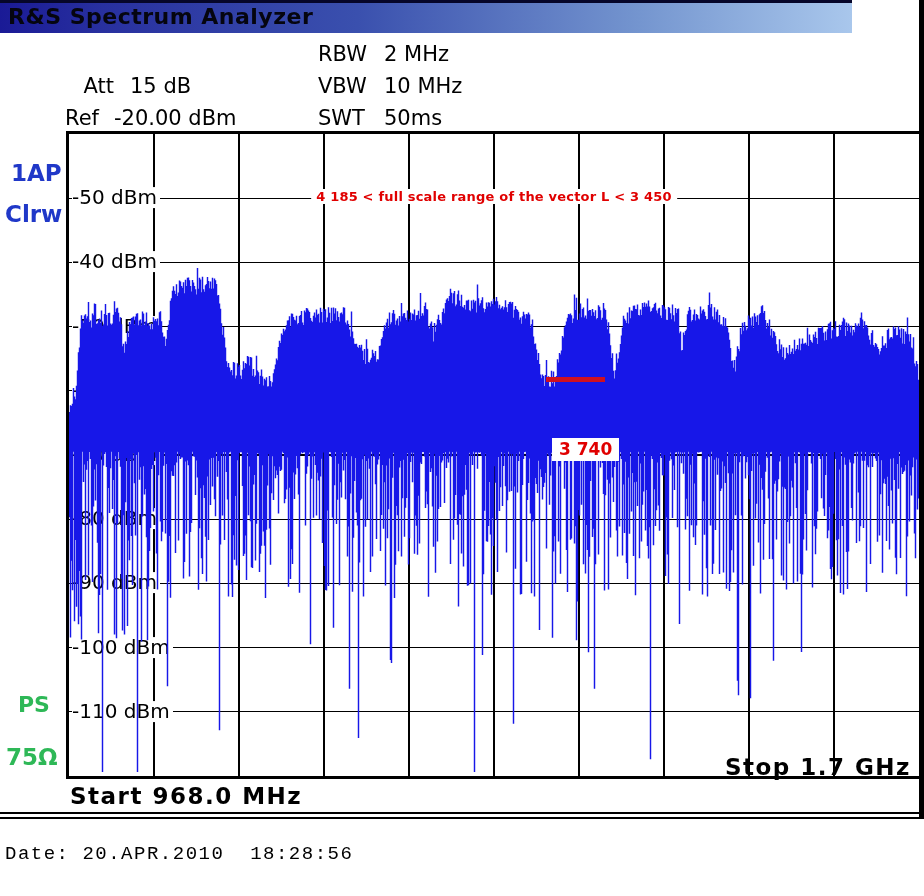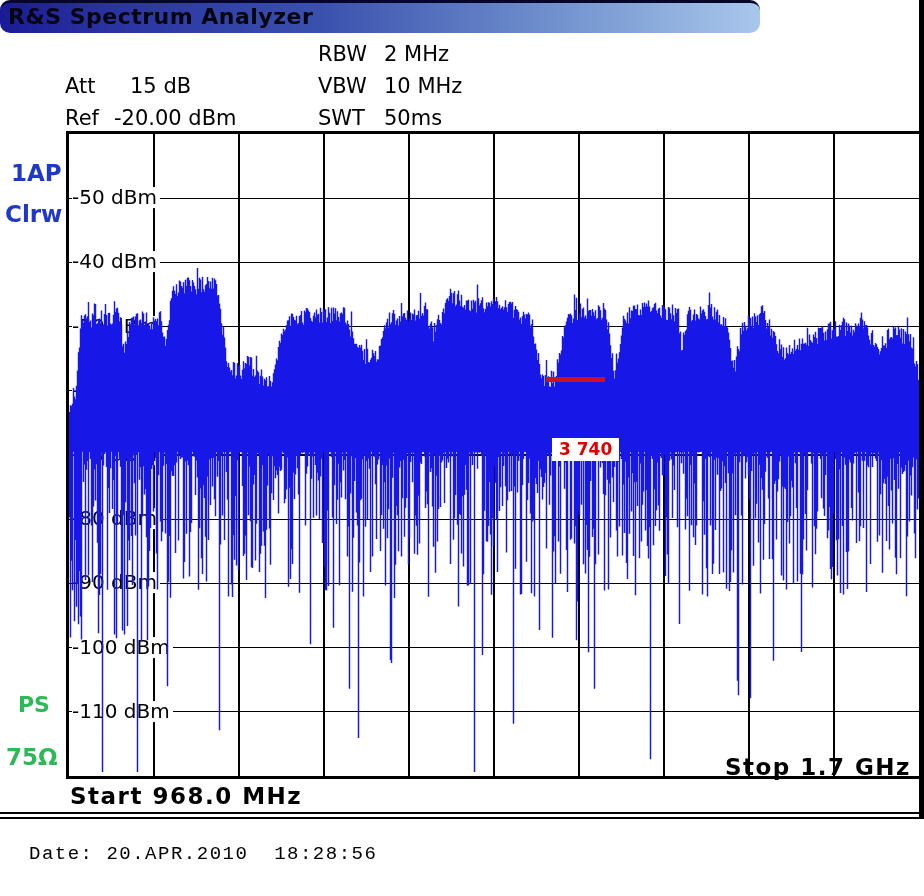--- a/index.html
+++ b/index.html
@@ -1,32 +1,32 @@
 <!DOCTYPE html>
 <html><head>
 <meta charset="utf-8">
 <style>
   html,body{margin:0;padding:0;background:#fff;}
   body{width:924px;height:896px;position:relative;overflow:hidden;
        font-family:"DejaVu Sans","Liberation Sans",sans-serif;color:#000;}
   .abs{position:absolute;}
 
   
-  .titlebar{left:0;top:0;width:760px;height:33px;
+  .titlebar{left:0;top:0;width:852px;height:33px;
     background:linear-gradient(90deg,#1a1a96 0%,#28309f 12%,#3a50ae 42%,#7495cf 75%,#a9c7ec 100%);
-    border-top:3px solid #06062a;box-sizing:border-box;border-radius:10px;}
+    border-top:3px solid #06062a;box-sizing:border-box;}
   .titlebar .ttl{position:absolute;left:8px;top:1px;font-size:22px;font-weight:bold;color:#05050f;letter-spacing:.5px;}
 
   
   .rightedge{left:919px;top:0;width:5px;height:819px;background:#000;}
 
   
   .readout{height:22px;font-size:21px;white-space:nowrap;}
   .ro-rbw{left:318px;top:42px;}
-  .ro-att{left:65px;top:74px;}
+  .ro-att{left:65px;top:74px;text-align:right;}
   .ro-vbw{left:318px;top:74px;}
   .ro-ref{left:65px;top:106px;}
   .ro-swt{left:318px;top:106px;}
   .rlabel{display:inline-block;width:49px;}
   .rlabel-r{display:inline-block;width:66px;}
   .val-att{padding-left:16px;}
 
   
   .plot{left:66px;top:131px;width:856px;height:648px;border:3px solid #000;box-sizing:border-box;background:#fff;}
   .plot svg{position:absolute;left:0;top:0;}
@@ -45,21 +45,21 @@
   .lab-clrw{left:5px;top:201px;font-size:23px;color:#2038c8;}
   .lab-ps{left:18px;top:692px;font-size:22px;color:#2eb857;}
   .lab-imp{left:6px;top:744px;font-size:23px;color:#2eb857;}
 
   
   .xstart{left:70px;top:783px;font-size:23px;font-weight:bold;letter-spacing:1.5px;white-space:nowrap;}
   .xstop{right:13px;top:754px;font-size:23px;font-weight:bold;letter-spacing:1.5px;white-space:nowrap;}
   .dblrule{left:0;top:812px;width:924px;height:3px;border-top:2px solid #000;border-bottom:2px solid #000;box-sizing:content-box;}
 
   .dateline{left:5px;top:843px;font-family:"Liberation Mono","DejaVu Sans Mono",monospace;
-        font-size:19px;letter-spacing:1.5px;white-space:pre;margin-left:24px;}
+        font-size:19px;letter-spacing:1.5px;white-space:pre;}
 </style>
 </head>
 <body>
 
 <div class="abs titlebar">
   <span class="ttl">R&amp;S Spectrum Analyzer</span>
 </div>
 <div class="abs rightedge"></div>
 
 <div class="abs readout ro-rbw"><span class="rlabel-r">RBW</span><span>2 MHz</span></div>
@@ -103,20 +103,21 @@
       <div class="ylab" style="top: 385.2px;">-80 dBm</div>
       <div class="ylab" style="top: 449.4px;">-90 dBm</div>
       <div class="ylab" style="top: 513.6px;">-100 dBm</div>
       <div class="ylab" style="top: 577.8px;">-110 dBm</div>
     </div>
   <div id="tracewrap">
       <svg width="850" height="642">
         <path d="M0.5 277.9V383.2M1.5 271.3V503.5M2.5 272.0V426.7M3.5 269.8V456.3M4.5 253.9V317.8M5.5 262.6V487.2M6.5 265.3V406.1M7.5 251.8V472.7M8.5 236.4V449.7M9.5 218.3V490.3M10.5 213.4V437.0M11.5 194.4V482.4M12.5 181.2V505.4M13.5 186.5V317.8M14.5 189.0V348.0M15.5 181.5V330.6M16.5 180.3V445.9M17.5 184.6V335.7M18.5 182.2V326.9M19.5 168.0V441.6M20.5 188.0V317.9M21.5 186.6V325.0M22.5 193.5V391.6M23.5 179.4V447.9M24.5 181.3V372.4M25.5 169.6V335.4M26.5 170.1V366.5M27.5 189.9V330.2M28.5 189.3V408.8M29.5 186.0V499.3M30.5 184.4V461.0M31.5 189.0V440.1M32.5 176.5V317.8M33.5 192.1V638.1M34.5 190.6V331.6M35.5 180.1V320.0M36.5 170.1V318.3M37.5 180.9V332.9M38.5 191.4V455.8M39.5 179.1V354.1M40.5 178.8V379.0M41.5 189.6V334.3M42.5 190.7V317.8M43.5 189.4V375.1M44.5 180.8V346.1M45.5 167.3V500.6M46.5 178.1V322.2M47.5 174.5V504.2M48.5 173.8V390.0M49.5 178.8V318.1M50.5 187.6V324.3M51.5 183.3V332.7M52.5 190.2V444.8M53.5 212.3V496.5M54.5 209.7V381.3M55.5 218.7V500.5M56.5 207.6V368.2M57.5 210.0V324.1M58.5 197.2V492.0M59.5 203.1V406.5M60.5 188.1V426.2M61.5 190.3V325.3M62.5 184.0V402.0M63.5 183.5V451.0M64.5 182.5V319.3M65.5 190.8V349.2M66.5 182.4V401.6M67.5 179.7V321.0M68.5 179.3V638.1M69.5 191.2V318.2M70.5 186.6V345.7M71.5 185.4V333.2M72.5 191.5V507.6M73.5 177.5V382.5M74.5 179.4V332.2M75.5 190.9V360.6M76.5 187.4V355.1M77.5 178.4V403.2M78.5 191.5V506.2M79.5 188.9V452.4M80.5 191.6V417.0M81.5 195.2V394.1M82.5 189.8V334.9M83.5 195.2V331.0M84.5 183.3V377.6M85.5 186.7V318.0M86.5 184.9V323.8M87.5 187.2V419.5M88.5 184.6V455.6M89.5 191.2V341.2M90.5 178.3V317.9M91.5 177.3V387.5M92.5 187.2V407.2M93.5 198.4V397.7M94.5 202.8V331.8M95.5 202.4V318.6M96.5 212.1V399.4M97.5 204.8V329.9M98.5 196.1V552.3M99.5 190.8V447.8M100.5 186.3V402.1M101.5 166.8V463.8M102.5 164.2V337.2M103.5 156.7V341.7M104.5 152.2V342.1M105.5 156.7V331.2M106.5 159.9V419.0M107.5 150.2V328.5M108.5 162.1V317.8M109.5 158.5V406.4M110.5 146.5V319.9M111.5 147.5V324.9M112.5 152.0V323.5M113.5 153.8V323.6M114.5 148.3V444.4M115.5 159.2V428.1M116.5 145.8V327.6M117.5 152.0V399.7M118.5 143.8V326.4M119.5 143.5V331.3M120.5 146.2V442.6M121.5 152.1V398.0M122.5 157.6V389.0M123.5 145.9V317.8M124.5 148.5V322.2M125.5 152.0V322.8M126.5 155.3V361.0M127.5 160.4V326.6M128.5 133.9V343.4M129.5 154.8V455.7M130.5 143.8V394.3M131.5 145.4V354.3M132.5 158.2V424.3M133.5 142.8V440.1M134.5 155.2V351.3M135.5 157.8V364.0M136.5 151.2V402.8M137.5 150.0V447.4M138.5 142.9V342.5M139.5 147.1V406.0M140.5 154.2V325.4M141.5 147.6V371.1M142.5 154.7V324.1M143.5 143.8V352.5M144.5 154.6V323.8M145.5 144.5V365.2M146.5 146.3V382.2M147.5 149.9V317.9M148.5 161.5V342.8M149.5 161.0V327.0M150.5 169.5V596.3M151.5 174.8V410.4M152.5 189.3V320.1M153.5 200.8V381.5M154.5 192.9V318.0M155.5 203.4V406.0M156.5 213.4V318.1M157.5 227.3V337.9M158.5 233.1V365.5M159.5 229.0V462.6M160.5 233.4V318.4M161.5 237.5V317.8M162.5 236.1V450.5M163.5 241.2V463.1M164.5 227.9V401.3M165.5 228.8V425.8M166.5 244.5V362.1M167.5 241.6V431.4M168.5 229.2V326.2M169.5 232.7V435.9M170.5 230.9V319.0M171.5 241.6V318.0M172.5 244.9V318.2M173.5 235.8V352.0M174.5 227.2V422.0M175.5 234.3V419.8M176.5 228.9V401.5M177.5 230.0V445.9M178.5 221.9V318.8M179.5 222.8V381.2M180.5 231.4V332.6M181.5 223.1V387.3M182.5 223.5V433.2M183.5 241.8V433.9M184.5 235.1V350.4M185.5 243.1V341.0M186.5 241.5V426.5M187.5 221.7V389.7M188.5 236.5V319.1M189.5 238.3V319.7M190.5 249.9V437.9M191.5 241.7V419.7M192.5 235.6V411.8M193.5 242.6V331.3M194.5 251.5V397.4M195.5 244.8V411.8M196.5 246.2V463.9M197.5 243.3V395.7M198.5 252.4V351.5M199.5 252.2V320.0M200.5 242.0V394.4M201.5 247.1V430.8M202.5 252.4V359.2M203.5 248.2V322.3M204.5 239.2V365.9M205.5 235.3V332.2M206.5 230.6V344.2M207.5 224.6V336.6M208.5 226.3V341.1M209.5 212.9V379.6M210.5 206.7V332.8M211.5 209.1V337.0M212.5 199.4V335.8M213.5 200.9V317.8M214.5 194.8V319.0M215.5 197.2V369.2M216.5 195.6V365.1M217.5 191.3V355.4M218.5 186.6V323.5M219.5 186.2V452.8M220.5 182.3V353.8M221.5 192.8V445.0M222.5 179.4V415.3M223.5 179.8V430.0M224.5 182.9V338.5M225.5 185.7V365.1M226.5 186.5V340.6M227.5 181.7V322.0M228.5 190.2V334.2M229.5 188.9V360.6M230.5 181.9V458.7M231.5 181.0V320.2M232.5 176.9V318.0M233.5 188.5V319.2M234.5 190.9V318.5M235.5 176.5V318.2M236.5 178.2V391.5M237.5 174.1V339.8M238.5 174.6V332.5M239.5 176.4V321.1M240.5 178.1V318.5M241.5 184.1V510.2M242.5 186.8V344.7M243.5 188.1V322.6M244.5 181.7V383.8M245.5 178.5V318.2M246.5 183.5V330.9M247.5 175.5V381.6M248.5 180.7V338.8M249.5 179.8V346.6M250.5 188.5V385.3M251.5 173.7V342.5M252.5 177.9V324.7M253.5 188.4V409.1M254.5 174.7V318.4M255.5 176.9V431.9M256.5 175.2V456.0M257.5 188.0V456.6M258.5 183.5V376.6M259.5 173.3V452.1M260.5 178.7V317.9M261.5 189.1V318.3M262.5 173.7V322.9M263.5 186.9V383.6M264.5 173.5V493.8M265.5 179.6V351.2M266.5 174.3V318.1M267.5 186.2V390.1M268.5 177.3V365.8M269.5 182.9V329.7M270.5 187.5V451.3M271.5 179.2V348.3M272.5 178.5V363.5M273.5 180.2V318.8M274.5 173.3V336.6M275.5 173.7V326.1M276.5 188.5V365.3M277.5 190.6V317.9M278.5 186.6V422.6M279.5 189.9V392.5M280.5 195.4V554.8M281.5 202.4V359.5M282.5 177.6V322.2M283.5 197.5V457.7M284.5 204.3V403.7M285.5 209.8V347.0M286.5 209.9V324.1M287.5 209.7V378.4M288.5 212.8V391.5M289.5 214.1V604.1M290.5 210.9V428.6M291.5 213.6V366.3M292.5 210.8V364.7M293.5 216.8V325.3M294.5 226.0V462.6M295.5 214.9V320.7M296.5 230.0V392.8M297.5 205.3V326.9M298.5 214.8V385.4M299.5 228.0V324.4M300.5 228.8V334.8M301.5 225.7V437.9M302.5 223.8V317.8M303.5 215.8V422.5M304.5 219.3V320.1M305.5 222.0V322.8M306.5 217.1V350.3M307.5 227.8V405.1M308.5 225.2V330.4M309.5 225.4V325.4M310.5 212.0V318.2M311.5 211.4V416.9M312.5 205.0V381.0M313.5 203.3V330.9M314.5 197.1V394.7M315.5 191.3V348.3M316.5 194.4V451.4M317.5 188.4V331.5M318.5 184.8V404.3M319.5 193.7V375.2M320.5 178.4V324.4M321.5 190.3V526.0M322.5 188.3V529.0M323.5 179.2V343.7M324.5 176.0V318.7M325.5 179.7V464.1M326.5 190.7V430.7M327.5 186.6V371.9M328.5 184.5V381.2M329.5 191.6V417.3M330.5 181.9V333.6M331.5 187.6V326.9M332.5 169.0V422.5M333.5 182.3V364.2M334.5 179.5V325.8M335.5 178.9V402.8M336.5 183.8V373.7M337.5 185.9V363.9M338.5 176.6V319.0M339.5 187.6V430.5M340.5 184.8V404.2M341.5 178.6V327.9M342.5 186.0V318.4M343.5 179.6V348.2M344.5 180.6V318.7M345.5 175.6V419.7M346.5 186.4V381.6M347.5 181.3V391.8M348.5 181.1V420.8M349.5 176.7V361.7M350.5 184.8V409.4M351.5 158.9V328.6M352.5 182.0V329.9M353.5 179.3V317.9M354.5 181.4V317.9M355.5 172.1V322.6M356.5 168.4V373.9M357.5 174.9V357.4M358.5 175.5V370.3M359.5 192.5V462.8M360.5 194.4V318.8M361.5 189.6V338.0M362.5 187.4V334.3M363.5 193.2V372.4M364.5 207.5V412.7M365.5 189.0V320.0M366.5 197.8V438.8M367.5 190.7V341.7M368.5 185.2V407.5M369.5 180.8V375.1M370.5 185.9V322.0M371.5 188.9V373.0M372.5 190.5V328.6M373.5 177.9V326.6M374.5 174.6V318.9M375.5 179.2V369.0M376.5 168.9V318.0M377.5 165.6V334.1M378.5 164.3V324.8M379.5 167.0V328.6M380.5 162.1V317.8M381.5 154.8V430.0M382.5 158.8V322.6M383.5 169.2V317.9M384.5 159.3V405.8M385.5 156.9V384.4M386.5 172.3V361.0M387.5 170.6V317.8M388.5 160.2V390.7M389.5 156.6V472.5M390.5 166.6V380.1M391.5 172.1V380.8M392.5 160.8V419.4M393.5 172.8V362.2M394.5 173.8V432.5M395.5 171.1V360.7M396.5 175.5V331.0M397.5 166.4V355.8M398.5 166.5V451.7M399.5 165.7V451.2M400.5 176.3V318.7M401.5 177.3V449.4M402.5 166.6V320.7M403.5 174.8V330.9M404.5 165.8V317.8M405.5 168.6V638.1M406.5 166.7V318.4M407.5 178.4V318.3M408.5 150.5V334.7M409.5 164.3V318.3M410.5 171.4V318.8M411.5 169.3V317.9M412.5 166.3V321.7M413.5 163.3V521.1M414.5 174.2V440.3M415.5 178.2V376.7M416.5 175.0V319.8M417.5 168.6V407.3M418.5 172.4V407.8M419.5 168.2V391.9M420.5 168.8V347.9M421.5 172.4V400.4M422.5 167.3V460.7M423.5 170.0V384.1M424.5 164.7V411.9M425.5 170.5V332.2M426.5 167.2V348.7M427.5 163.0V385.6M428.5 167.2V438.0M429.5 174.3V323.1M430.5 170.7V376.9M431.5 175.2V353.2M432.5 173.7V317.9M433.5 172.3V371.9M434.5 175.5V332.1M435.5 173.3V319.6M436.5 166.3V352.3M437.5 173.2V418.5M438.5 178.1V366.2M439.5 170.1V317.8M440.5 168.1V357.7M441.5 167.8V319.9M442.5 169.5V357.1M443.5 168.0V319.9M444.5 183.8V589.8M445.5 175.7V352.4M446.5 171.9V434.8M447.5 174.9V319.8M448.5 176.1V358.4M449.5 177.8V327.1M450.5 185.7V317.8M451.5 183.4V460.5M452.5 189.8V460.0M453.5 182.2V351.0M454.5 177.7V325.1M455.5 180.4V318.0M456.5 184.4V317.8M457.5 180.1V427.8M458.5 180.4V366.0M459.5 178.5V349.0M460.5 180.6V324.5M461.5 193.6V379.6M462.5 190.2V459.3M463.5 185.4V387.6M464.5 202.4V385.6M465.5 210.1V462.4M466.5 209.4V344.0M467.5 215.4V350.1M468.5 226.0V359.1M469.5 219.1V326.7M470.5 230.1V496.0M471.5 240.6V335.3M472.5 244.3V342.9M473.5 240.5V365.4M474.5 242.0V353.0M475.5 252.0V348.7M476.5 241.0V338.9M477.5 226.0V414.5M478.5 247.5V319.5M479.5 242.2V321.4M480.5 252.6V370.8M481.5 252.7V341.5M482.5 236.7V318.7M483.5 249.2V503.8M484.5 237.4V417.4M485.5 252.5V402.3M486.5 244.2V449.5M487.5 241.9V322.1M488.5 225.3V317.9M489.5 228.5V407.6M490.5 219.0V332.6M491.5 220.4V439.8M492.5 216.5V325.5M493.5 202.1V319.1M494.5 203.5V318.9M495.5 193.2V354.8M496.5 191.2V328.4M497.5 187.5V415.9M498.5 183.7V458.0M499.5 179.9V320.3M500.5 180.6V324.0M501.5 179.6V405.8M502.5 181.3V404.5M503.5 189.0V318.2M504.5 184.5V319.7M505.5 160.6V409.6M506.5 176.1V392.3M507.5 163.8V506.3M508.5 185.7V467.4M509.5 185.7V376.1M510.5 179.4V381.4M511.5 169.6V319.1M512.5 183.2V370.8M513.5 175.0V318.0M514.5 173.6V430.3M515.5 183.5V318.2M516.5 181.4V439.4M517.5 184.7V390.9M518.5 164.6V415.9M519.5 177.0V518.2M520.5 176.1V422.8M521.5 176.1V346.9M522.5 181.7V317.8M523.5 175.0V402.9M524.5 178.2V394.7M525.5 181.9V554.7M526.5 176.3V430.3M527.5 185.2V319.0M528.5 183.9V318.0M529.5 171.2V420.5M530.5 172.7V326.7M531.5 176.2V333.5M532.5 185.8V320.8M533.5 183.8V329.1M534.5 169.1V360.0M535.5 174.6V456.4M536.5 175.9V361.2M537.5 185.4V318.0M538.5 195.3V345.7M539.5 188.3V455.5M540.5 199.5V349.5M541.5 211.2V403.5M542.5 224.0V322.9M543.5 219.3V343.4M544.5 236.8V368.0M545.5 244.5V333.1M546.5 236.2V319.8M547.5 219.4V396.5M548.5 228.7V422.6M549.5 224.4V327.7M550.5 218.2V392.5M551.5 209.9V317.9M552.5 201.4V324.9M553.5 193.5V421.6M554.5 181.8V350.6M555.5 184.8V399.0M556.5 186.4V327.8M557.5 189.0V429.0M558.5 178.4V444.9M559.5 189.6V343.6M560.5 173.3V399.8M561.5 184.2V318.0M562.5 176.5V377.5M563.5 177.0V338.9M564.5 171.7V422.1M565.5 171.4V348.2M566.5 175.1V461.3M567.5 175.2V347.7M568.5 170.6V372.0M569.5 181.0V317.8M570.5 181.6V424.2M571.5 175.6V329.4M572.5 181.0V407.6M573.5 169.0V370.7M574.5 172.9V357.4M575.5 168.4V317.8M576.5 172.7V396.5M577.5 169.6V356.1M578.5 172.6V411.9M579.5 166.6V424.4M580.5 172.4V393.3M581.5 177.9V625.3M582.5 177.0V321.8M583.5 174.2V325.0M584.5 173.2V411.3M585.5 170.0V355.2M586.5 168.7V391.9M587.5 176.6V376.2M588.5 179.3V328.4M589.5 174.4V371.6M590.5 173.7V396.7M591.5 181.5V318.9M592.5 184.0V323.9M593.5 171.1V341.3M594.5 171.6V341.5M595.5 173.3V320.9M596.5 175.2V442.1M597.5 185.8V383.4M598.5 186.1V420.6M599.5 173.1V450.1M600.5 173.7V326.8M601.5 179.2V318.4M602.5 185.3V325.2M603.5 170.4V384.0M604.5 181.2V331.5M605.5 187.5V355.9M606.5 173.9V318.4M607.5 179.1V317.9M608.5 175.0V393.3M609.5 174.6V317.8M610.5 199.2V490.0M611.5 197.6V318.3M612.5 216.4V329.2M613.5 216.0V318.5M614.5 198.5V339.7M615.5 200.9V318.2M616.5 197.1V395.5M617.5 195.5V364.8M618.5 180.2V382.3M619.5 176.8V317.8M620.5 173.1V456.8M621.5 175.8V330.7M622.5 187.6V391.3M623.5 186.0V319.7M624.5 180.4V403.2M625.5 175.5V349.5M626.5 186.4V411.1M627.5 179.9V391.5M628.5 181.1V318.1M629.5 184.6V318.5M630.5 185.5V318.2M631.5 172.6V317.9M632.5 179.5V317.8M633.5 176.4V460.4M634.5 175.3V367.3M635.5 177.7V400.8M636.5 182.0V324.7M637.5 185.4V434.2M638.5 185.1V462.6M639.5 171.1V320.2M640.5 158.5V323.0M641.5 173.6V391.5M642.5 169.9V317.8M643.5 182.5V439.9M644.5 185.6V429.7M645.5 173.2V325.7M646.5 185.4V395.9M647.5 177.7V323.4M648.5 175.4V340.8M649.5 188.3V324.3M650.5 181.0V440.1M651.5 190.5V357.0M652.5 190.2V354.6M653.5 191.8V327.4M654.5 183.1V438.6M655.5 192.3V332.3M656.5 184.3V349.1M657.5 192.5V454.7M658.5 193.5V318.1M659.5 198.5V339.3M660.5 205.8V457.1M661.5 214.0V447.9M662.5 227.0V416.3M663.5 226.6V339.4M664.5 233.7V438.5M665.5 226.1V319.5M666.5 237.6V381.3M667.5 222.4V319.3M668.5 212.2V546.7M669.5 215.1V561.3M670.5 217.2V328.3M671.5 193.9V318.1M672.5 200.2V381.4M673.5 188.8V450.5M674.5 196.8V322.2M675.5 187.9V321.1M676.5 191.8V344.6M677.5 196.2V328.3M678.5 194.2V322.9M679.5 181.5V341.3M680.5 185.3V365.2M681.5 183.8V564.2M682.5 191.4V337.0M683.5 182.4V319.8M684.5 193.7V431.8M685.5 179.3V319.2M686.5 182.6V384.6M687.5 188.1V369.7M688.5 181.3V318.0M689.5 191.0V408.5M690.5 180.2V330.7M691.5 178.9V459.5M692.5 172.2V343.9M693.5 171.3V355.8M694.5 178.9V425.7M695.5 177.1V390.0M696.5 186.1V337.7M697.5 194.6V317.9M698.5 189.1V323.8M699.5 192.7V364.6M700.5 185.5V425.0M701.5 201.4V318.3M702.5 194.7V317.8M703.5 203.7V425.3M704.5 196.9V526.7M705.5 198.3V349.7M706.5 202.1V346.8M707.5 210.3V405.5M708.5 217.1V357.6M709.5 219.3V345.3M710.5 205.3V327.4M711.5 215.3V319.8M712.5 210.6V441.6M713.5 222.9V352.7M714.5 213.3V446.6M715.5 225.8V353.5M716.5 224.2V354.9M717.5 213.5V455.5M718.5 218.9V387.9M719.5 220.6V322.4M720.5 210.9V409.6M721.5 219.9V382.3M722.5 217.7V346.8M723.5 214.4V353.5M724.5 220.0V449.5M725.5 205.7V318.3M726.5 216.8V329.2M727.5 215.0V374.0M728.5 210.9V447.5M729.5 215.6V317.9M730.5 204.4V318.6M731.5 216.3V439.7M732.5 209.7V517.9M733.5 204.4V440.5M734.5 209.7V405.4M735.5 209.6V320.0M736.5 208.7V380.0M737.5 210.8V416.5M738.5 193.8V356.3M739.5 212.1V318.1M740.5 200.5V318.6M741.5 206.1V317.9M742.5 207.7V329.6M743.5 209.0V453.6M744.5 200.5V318.9M745.5 202.9V392.2M746.5 197.8V420.2M747.5 204.0V394.7M748.5 209.9V377.4M749.5 193.8V319.5M750.5 193.9V318.9M751.5 193.9V325.1M752.5 193.8V364.2M753.5 191.9V320.1M754.5 198.8V374.5M755.5 206.5V381.9M756.5 197.4V340.9M757.5 205.9V318.5M758.5 195.2V404.2M759.5 189.8V396.6M760.5 189.2V372.9M761.5 187.8V434.9M762.5 204.6V445.3M763.5 196.3V432.9M764.5 193.7V379.8M765.5 194.9V318.1M766.5 187.2V324.9M767.5 202.4V406.2M768.5 203.1V441.6M769.5 202.1V405.3M770.5 190.8V335.4M771.5 196.1V458.9M772.5 191.1V317.9M773.5 187.4V392.1M774.5 183.8V460.4M775.5 185.3V323.4M776.5 202.0V330.7M777.5 188.6V418.1M778.5 196.9V455.0M779.5 189.4V417.5M780.5 191.5V325.4M781.5 198.5V328.4M782.5 191.7V373.9M783.5 201.5V386.4M784.5 195.7V329.4M785.5 198.3V319.6M786.5 189.2V318.5M787.5 191.5V408.9M788.5 192.6V317.8M789.5 189.5V358.5M790.5 193.0V407.3M791.5 183.7V392.3M792.5 178.4V317.8M793.5 185.6V326.7M794.5 194.3V393.9M795.5 187.3V326.8M796.5 191.2V318.1M797.5 190.9V457.9M798.5 193.5V331.2M799.5 201.5V333.3M800.5 205.7V321.2M801.5 210.4V429.9M802.5 199.1V318.8M803.5 196.3V333.1M804.5 210.9V319.6M805.5 212.7V319.3M806.5 209.0V324.4M807.5 210.2V327.0M808.5 212.9V407.7M809.5 215.0V318.5M810.5 220.5V401.4M811.5 217.3V360.2M812.5 214.1V326.3M813.5 202.3V438.8M814.5 211.4V349.2M815.5 211.5V344.7M816.5 209.3V350.1M817.5 214.0V406.9M818.5 196.1V342.7M819.5 194.5V372.1M820.5 205.2V415.6M821.5 203.5V324.8M822.5 203.1V356.4M823.5 204.6V389.6M824.5 192.3V324.2M825.5 195.1V346.1M826.5 193.5V423.8M827.5 201.2V440.3M828.5 201.1V330.1M829.5 192.3V354.8M830.5 195.6V318.0M831.5 203.8V424.0M832.5 194.2V333.6M833.5 209.4V340.1M834.5 195.0V338.0M835.5 209.9V336.8M836.5 197.4V331.0M837.5 200.1V462.3M838.5 183.5V402.5M839.5 200.3V326.6M840.5 207.6V387.5M841.5 200.1V341.4M842.5 213.5V361.5M843.5 214.6V333.2M844.5 203.3V323.4M845.5 229.4V399.4M846.5 232.2V424.2M847.5 227.1V325.4M848.5 229.9V375.5M849.5 245.8V364.5" stroke="#1717e8" stroke-width="1.45" fill="none"></path>
       </svg>
     </div>
+  <div class="abs annotation" style="color: rgb(224, 0, 0);">4 185 &lt; full scale range of the vector L &lt; 3 450</div>
   <div class="abs marker-line" style="background: rgb(207, 16, 32);"></div>
   <div class="abs marker-label" style="color: rgb(224, 0, 0); margin-top: 48px;">3 740</div>
 </div>
 
 <div class="abs xstart">Start 968.0 MHz</div>
 <div class="abs xstop">Stop 1.7 GHz</div>
 <div class="abs dblrule"></div>
 
 <div class="abs dateline">Date: 20.APR.2010  18:28:56</div>
 

